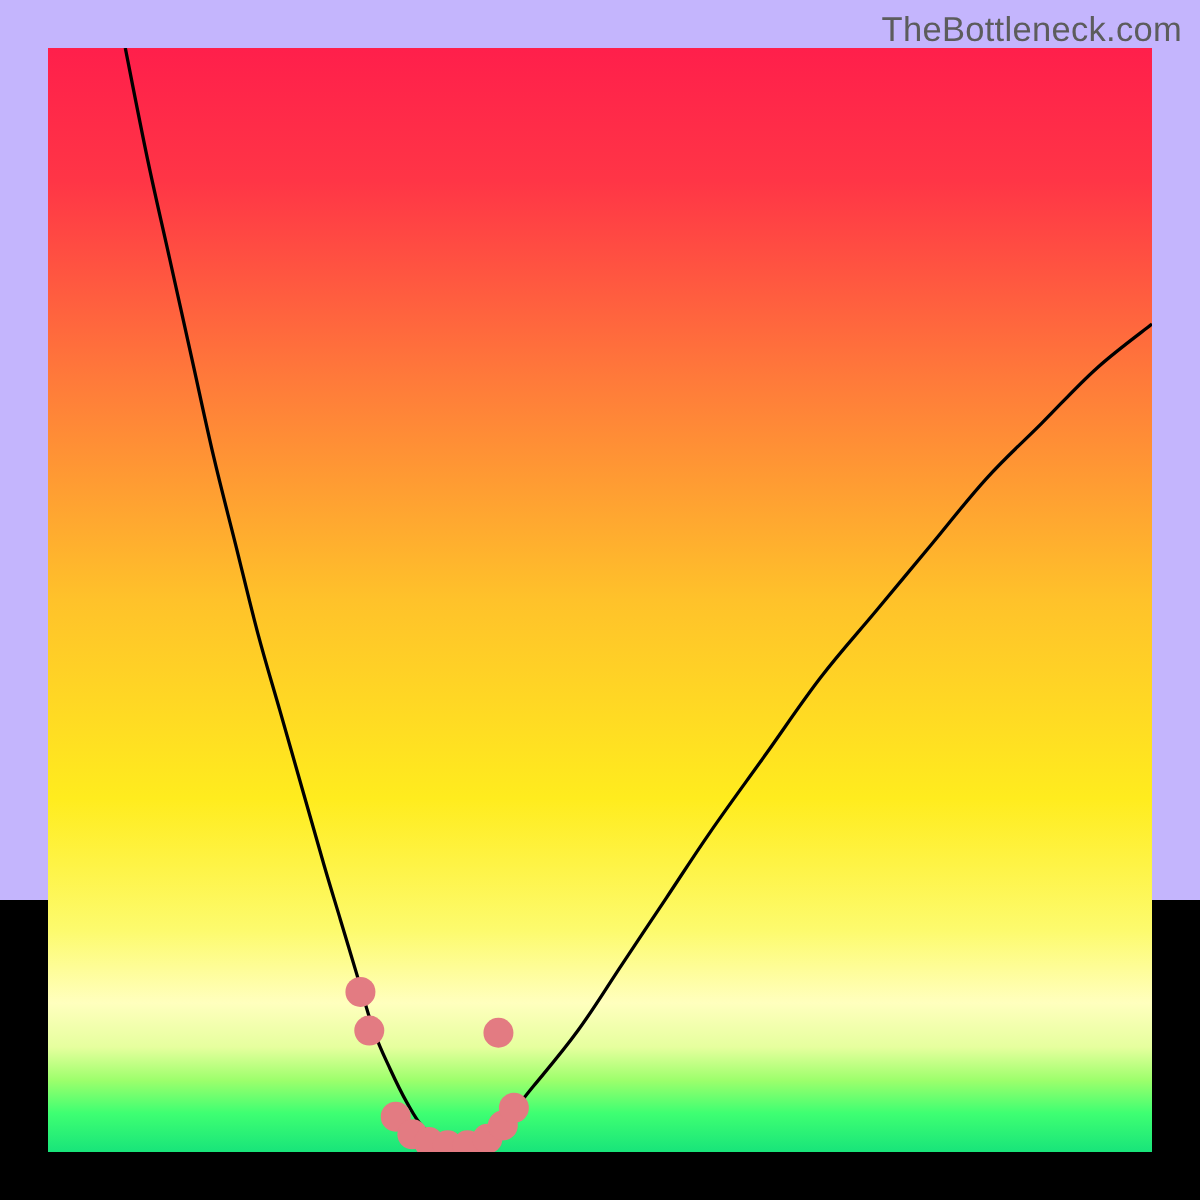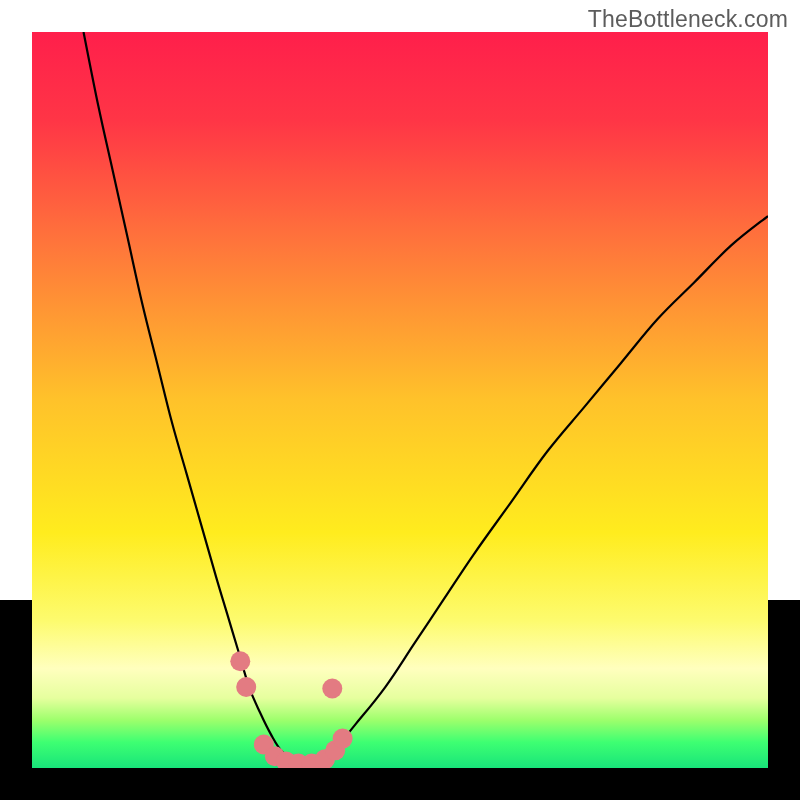--- a/index.html
+++ b/index.html
@@ -8,21 +8,21 @@
     width: 800px;
     height: 800px;
     overflow: hidden;
     background: #000;
     font-family: Arial, Helvetica, sans-serif;
   }
   .frame {
     position: absolute;
     left: 0; top: 0;
     width: 800px; height: 600px;
-    background: #ffffff;
+    background: #c4b5fd;
   }
   .plot {
     position: absolute;
     left: 32px;
     top: 32px;
     width: 736px;
     height: 736px;
     overflow: hidden;
   }
   .watermark {

